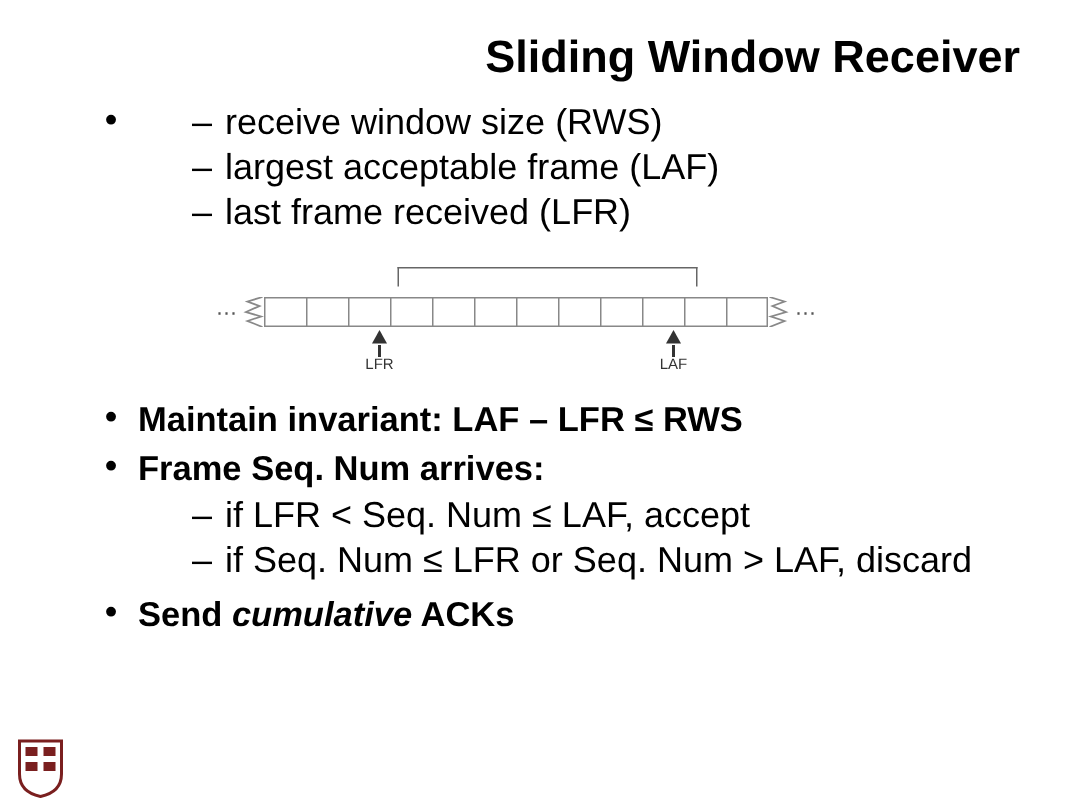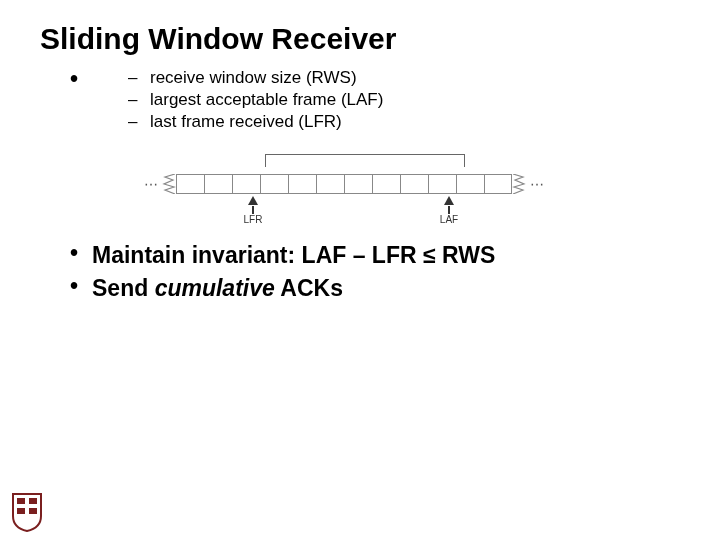--- a/index.html
+++ b/index.html
@@ -16,21 +16,21 @@
   .slide {
     width: 720px;
     height: 540px;
     position: relative;
     box-sizing: border-box;
     padding: 18px 40px 10px 40px;
   }
   h1.title {
     font-size: 30px;
     font-weight: 700;
-    text-align: left;
+    text-align: right;
     margin: 4px 0 12px 0;
   }
   ul.bullets {
     list-style: none;
     padding: 0;
     margin: 0 0 0 30px;
   }
   ul.bullets > li.b1 {
     font-size: 23px;
     font-weight: 700;
@@ -45,21 +45,21 @@
     top: 0;
     font-size: 23px;
     line-height: 1;
   }
   ul.sub {
     list-style: none;
     padding: 0;
     margin: 4px 0 8px 36px;
   }
   ul.sub > li.b2 {
-    font-size: 17px;
+    font-size: 24px;
     font-weight: 400;
     margin: 2px 0;
     position: relative;
     padding-left: 22px;
   }
   ul.sub > li.b2::before {
     content: "–";
     position: absolute;
     left: 0;
     top: 0;
@@ -199,20 +199,27 @@
       <div class="stem"></div>
       <div>LAF</div>
     </div>
   </div>
 
   <ul class="bullets">
     <li class="b1">
       <span>Maintain invariant: LAF – LFR ≤ RWS</span>
     </li>
     <li class="b1">
+      <span>Frame Seq. Num arrives:</span>
+      <ul class="sub">
+        <li class="b2"><span>if LFR &lt; Seq. Num ≤ LAF, accept</span></li>
+        <li class="b2"><span>if Seq. Num ≤ LFR or Seq. Num &gt; LAF, discard</span></li>
+      </ul>
+    </li>
+    <li class="b1">
       <span>Send </span><em class="cum">cumulative</em><span> ACKs</span>
     </li>
   </ul>
 
   <div class="crest">
     <svg viewBox="0 0 34 42">
       <path d="M3 4 H31 V26 Q31 38 17 41 Q3 38 3 26 Z" fill="#fff" stroke="#7a1f1f" stroke-width="2"></path>
       <rect x="7" y="8" width="8" height="6" fill="#7a1f1f"></rect>
       <rect x="19" y="8" width="8" height="6" fill="#7a1f1f"></rect>
       <rect x="7" y="18" width="8" height="6" fill="#7a1f1f"></rect>

